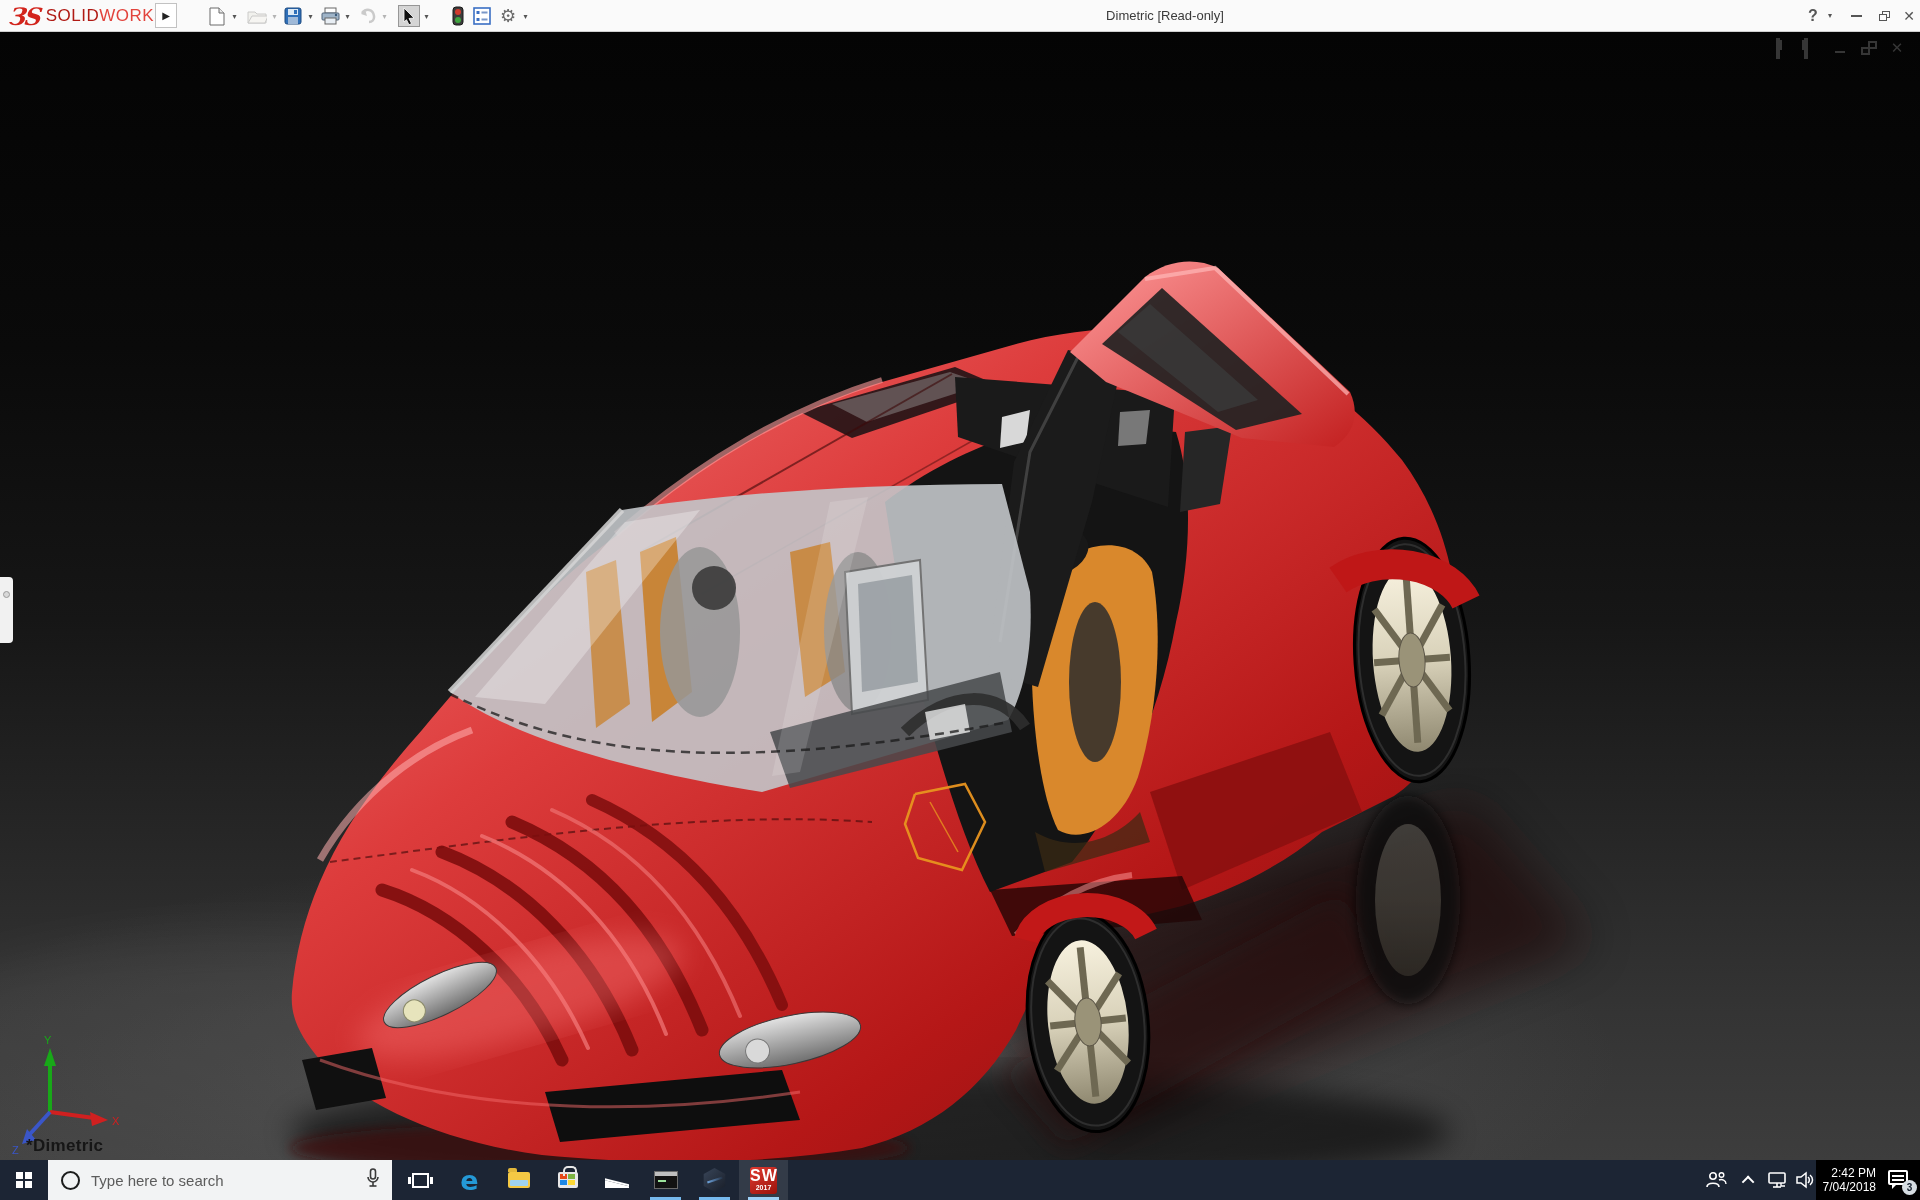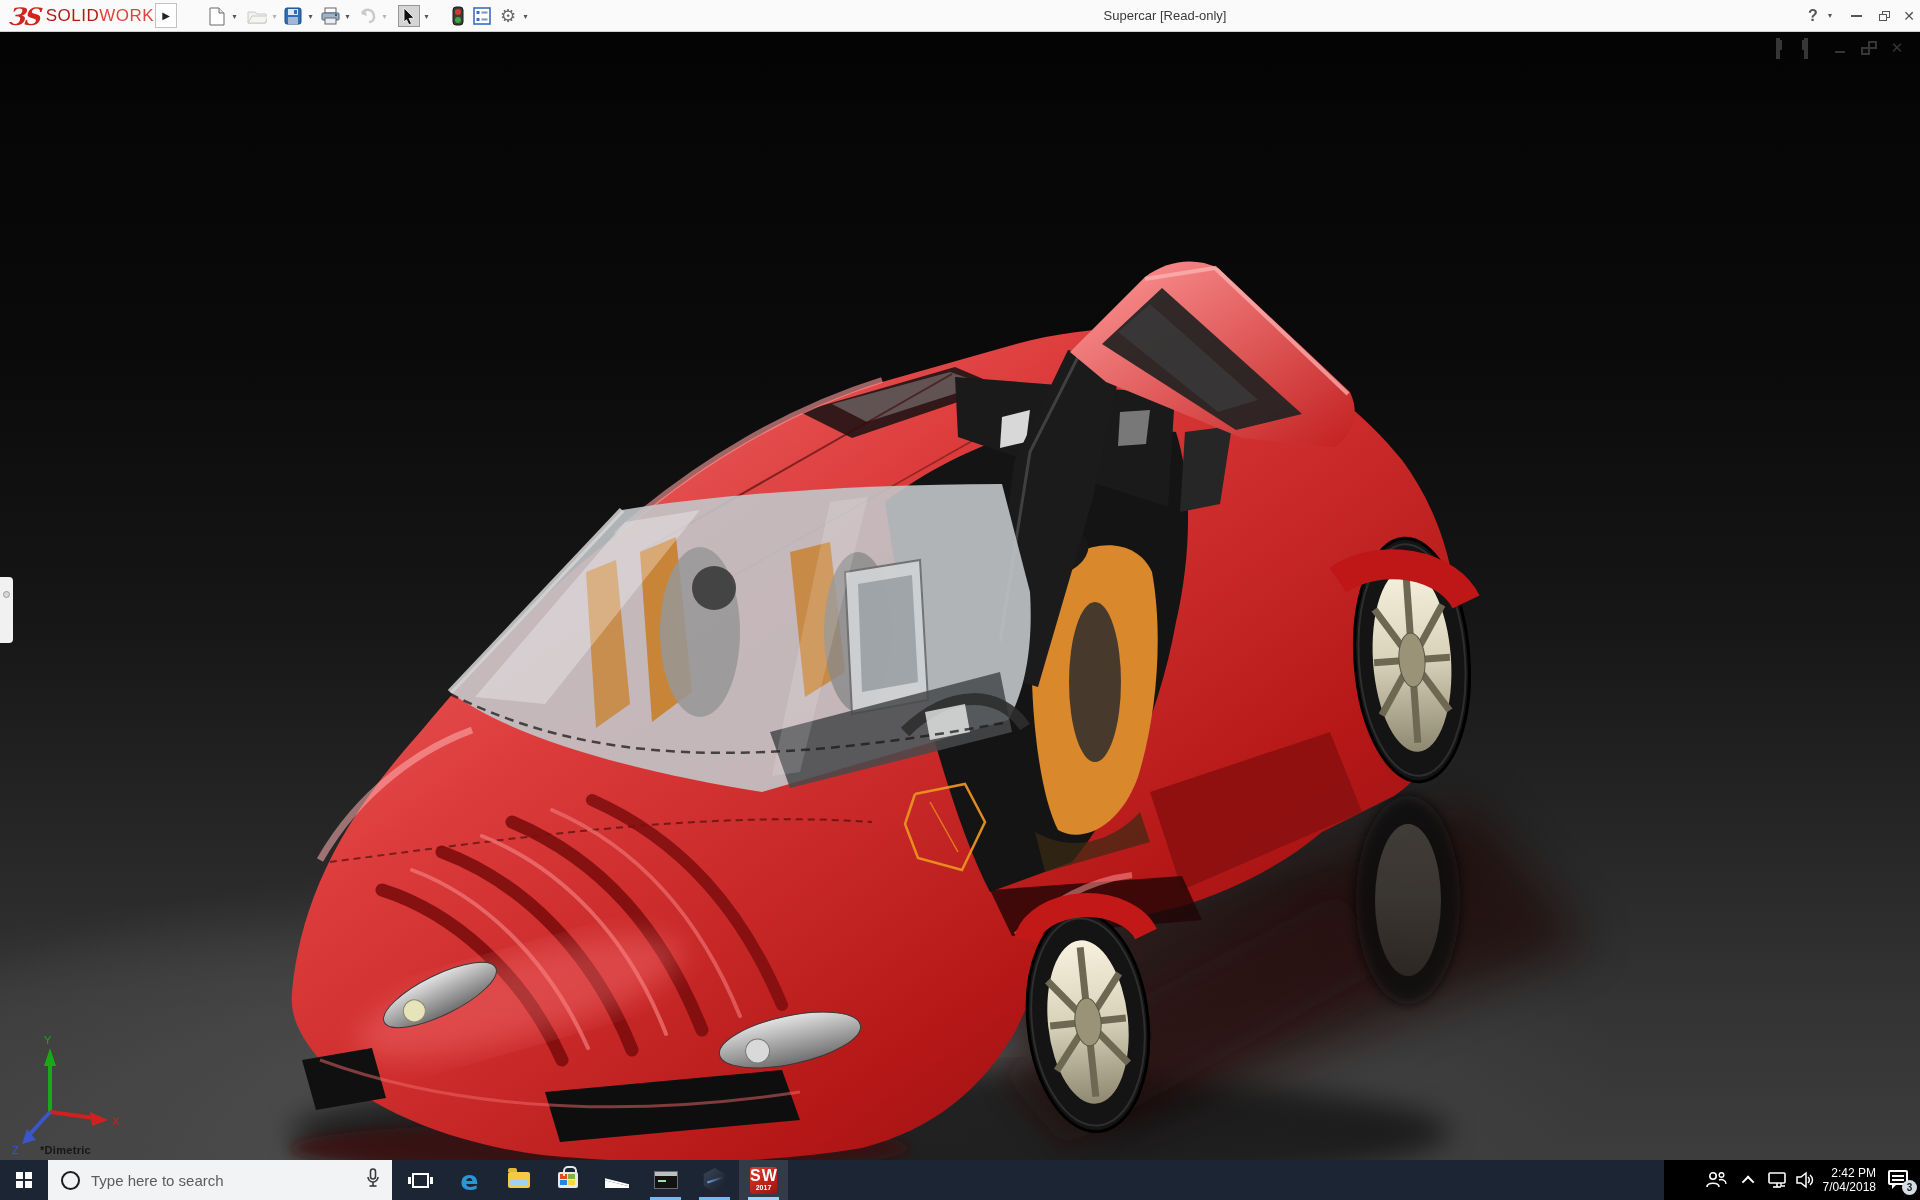--- a/index.html
+++ b/index.html
@@ -42,24 +42,24 @@
     border-radius:50%; border:1px solid #9a9a9a; background:#d8d8d8; }
   #vp-controls { position:absolute; right:14px; top:8px; display:flex; gap:10px; align-items:center; }
   .vpc { width:18px; height:16px; position:relative; cursor:pointer; opacity:.85; }
   .pane { width:16px; height:14px; border:2px solid #3f3f3f; position:relative; }
   .pane.l::before { content:""; position:absolute; left:0; top:0; width:4px; height:10px; background:#3f3f3f; }
   .pane.r::before { content:""; position:absolute; right:0; top:0; width:4px; height:10px; background:#3f3f3f; }
   .vpc .minbar2 { position:absolute; left:3px; bottom:3px; width:10px; height:2px; background:#3f3f3f; }
   .vpc .rg1 { position:absolute; right:1px; top:1px; width:9px; height:8px; border:2px solid #3f3f3f; }
   .vpc .rg2 { position:absolute; left:1px; bottom:1px; width:9px; height:8px; border:2px solid #3f3f3f; background:#0a0a0a; }
   .vpc.close-dim { color:#3f3f3f; font-size:15px; font-weight:bold; text-align:center; line-height:16px; }
-  #dimetric { position:absolute; left:40px; bottom:4px; font-size:11px; color:#161616; font-weight:bold; letter-spacing:.3px; }
+  #dimetric { position:absolute; left:26px; bottom:4px; font-size:17px; color:#161616; font-weight:bold; letter-spacing:.3px; }
 
   
-  #taskbar { position:absolute; left:0; top:1160px; width:1664px; height:40px;
+  #taskbar { position:absolute; left:0; top:1160px; width:1816px; height:40px;
     background:#1c2534; z-index:40; display:block; }
   #start-btn { position:absolute; left:0; top:0; width:48px; height:40px; cursor:pointer;
     display:flex; align-items:center; justify-content:center; }
   .winlogo { width:16px; height:16px; display:grid; grid-template-columns:7px 7px; grid-template-rows:7px 7px; gap:2px; }
   .winlogo span { background:#fff; }
   #search-box { position:absolute; left:48px; top:0; width:344px; height:40px;
     background:#f2f3f4; display:flex; align-items:center; cursor:text; }
   #cortana-ring { width:19px; height:19px; border:2.5px solid #1c1c1c; border-radius:50%;
     margin-left:13px; flex:none; }
   #search-input { border:none; outline:none; background:transparent; font-size:15px;
@@ -202,21 +202,21 @@
         </svg>
     </span>
   </div>
   <div class="tbtn" style="left:497px">
     <span class="ic">
         <span class="gear-glyph">⚙</span>
       </span>
     <span class="caret">▾</span>
   </div>
 
-  <div id="win-title">Supercar [Read-only]</div>
+  <div id="win-title">Dimetric [Read-only]</div>
 
   <div class="cap" style="left:1802px;width:22px;font-size:16px;font-weight:bold">
     <span>?</span>
   </div>
   <div class="cap" style="left:1824px;width:12px;font-size:8px">
     <span>▾</span>
   </div>
   <div class="cap" style="left:1844px;width:24px">
     <span class="minbar"></span>
   </div>

